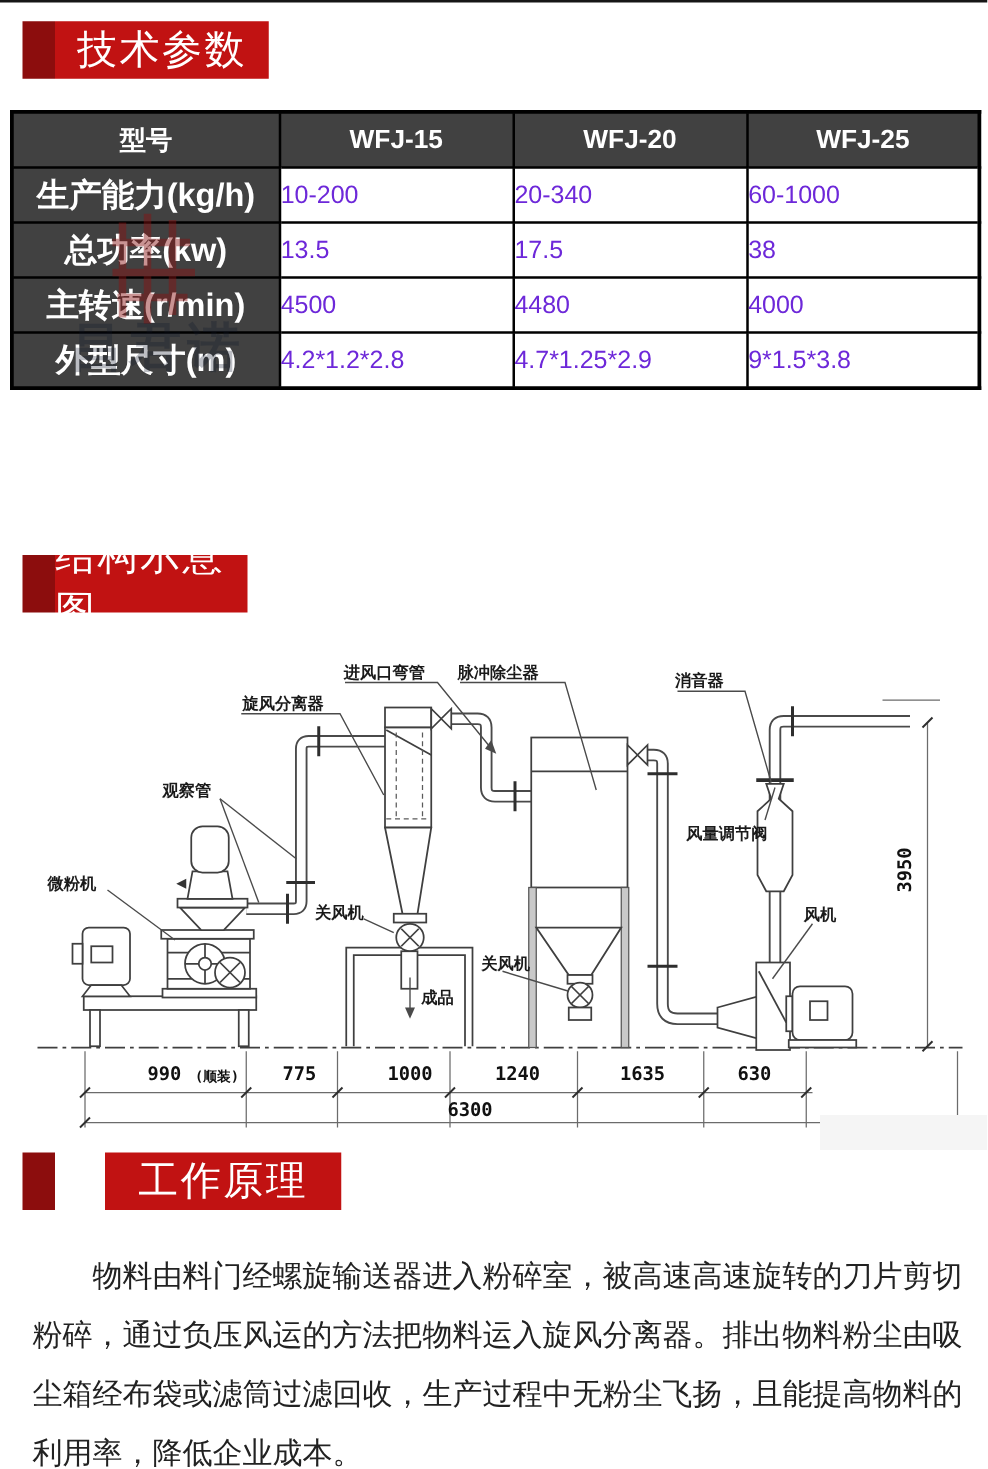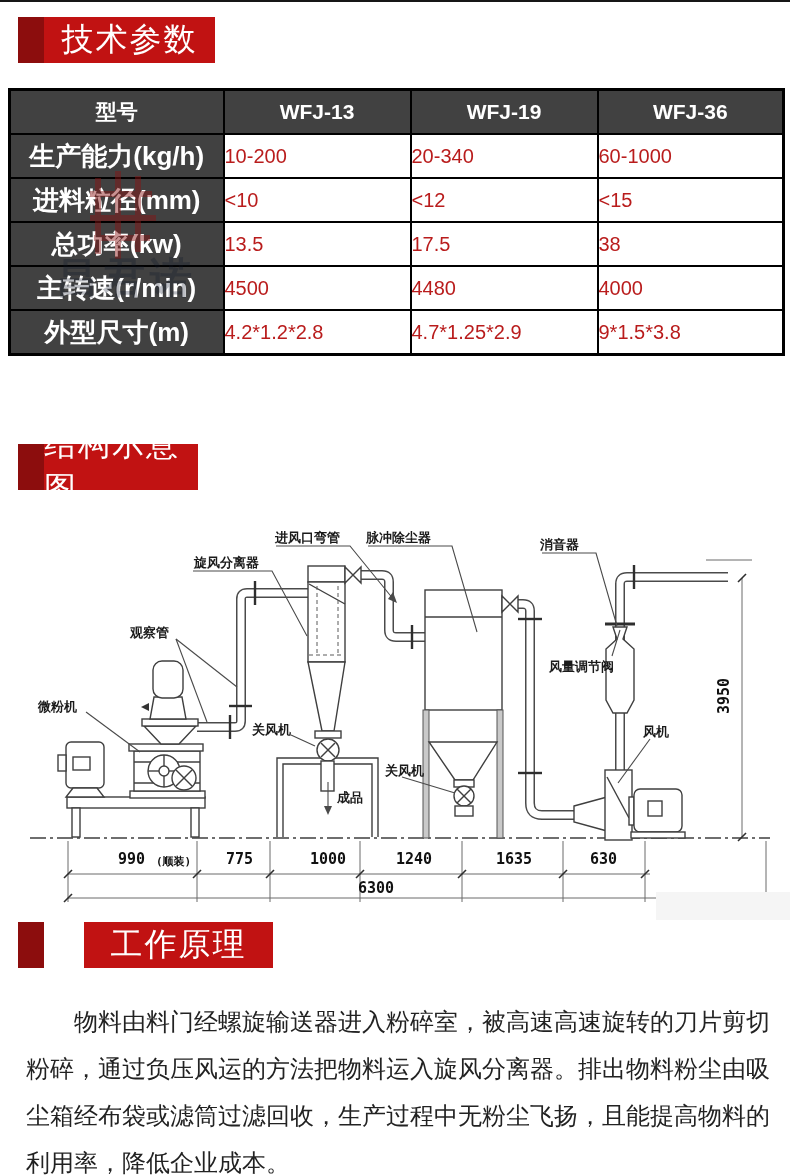--- a/index.html
+++ b/index.html
@@ -14,21 +14,21 @@
                align-items:center;justify-content:center;}
   .banner .bar span{color:#fff;font-size:32px;letter-spacing:2px;font-weight:400;}
 
   
   .ptable{position:absolute;left:8px;top:88px;width:774px;border-collapse:collapse;
           table-layout:fixed;border:3px solid #000;}
   .ptable th,.ptable td{border:2px solid #000;height:42px;
           vertical-align:middle;padding:0;}
   .ptable thead th{background:var(--th-bg,#414141);color:#fff;font-size:21px;font-weight:bold;}
   .ptable tbody th{background:var(--th-bg,#414141);color:#fff;font-size:26px;font-weight:bold;}
-  .ptable tbody td{background:#fff;color:#b91c1c;font-size:20px;font-weight:400;}
+  .ptable tbody td{background:#fff;color:#6d28d9;font-size:20px;font-weight:400;}
 
   
   .stamp{position:absolute;left:86px;top:166px;opacity:.45;pointer-events:none;}
   .wm-text{position:absolute;left:56px;top:250px;font-size:42px;font-weight:bold;
            color:#0f172a;opacity:.28;letter-spacing:5px;pointer-events:none;}
 
   
   .diagram{position:absolute;left:0;top:505px;}
   .diagram text{font-family:"Liberation Sans","DejaVu Sans",sans-serif;
                 font-size:13px;font-weight:bold;fill:#1a1a1a;}
@@ -65,37 +65,31 @@
 <table class="ptable">
   <colgroup>
       <col style="width:214px">
       <col style="width:187px">
       <col style="width:187px">
       <col style="width:186px">
     </colgroup>
   <thead>
     <tr>
       <th>型号</th>
-      <th>WFJ-13</th>
-      <th>WFJ-19</th>
-      <th>WFJ-36</th>
+      <th>WFJ-15</th>
+      <th>WFJ-20</th>
+      <th>WFJ-25</th>
     </tr>
   </thead>
   <tbody>
     <tr>
       <th>生产能力(kg/h)</th>
       <td>10-200</td>
       <td>20-340</td>
       <td>60-1000</td>
-    </tr>
-    <tr>
-      <th>进料粒径(mm)</th>
-      <td>&lt;10</td>
-      <td>&lt;12</td>
-      <td>&lt;15</td>
     </tr>
     <tr>
       <th>总功率(kw)</th>
       <td>13.5</td>
       <td>17.5</td>
       <td>38</td>
     </tr>
     <tr>
       <th>主转速(r/min)</th>
       <td>4500</td>

